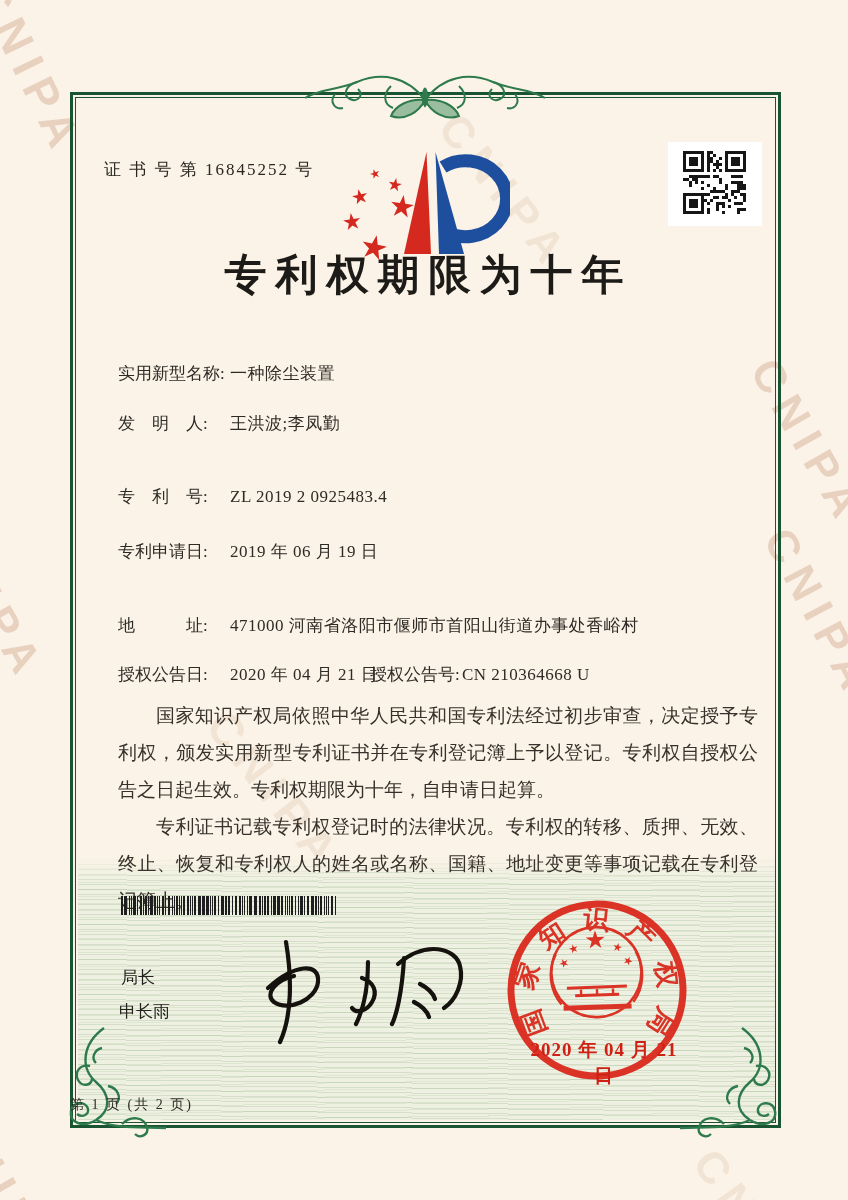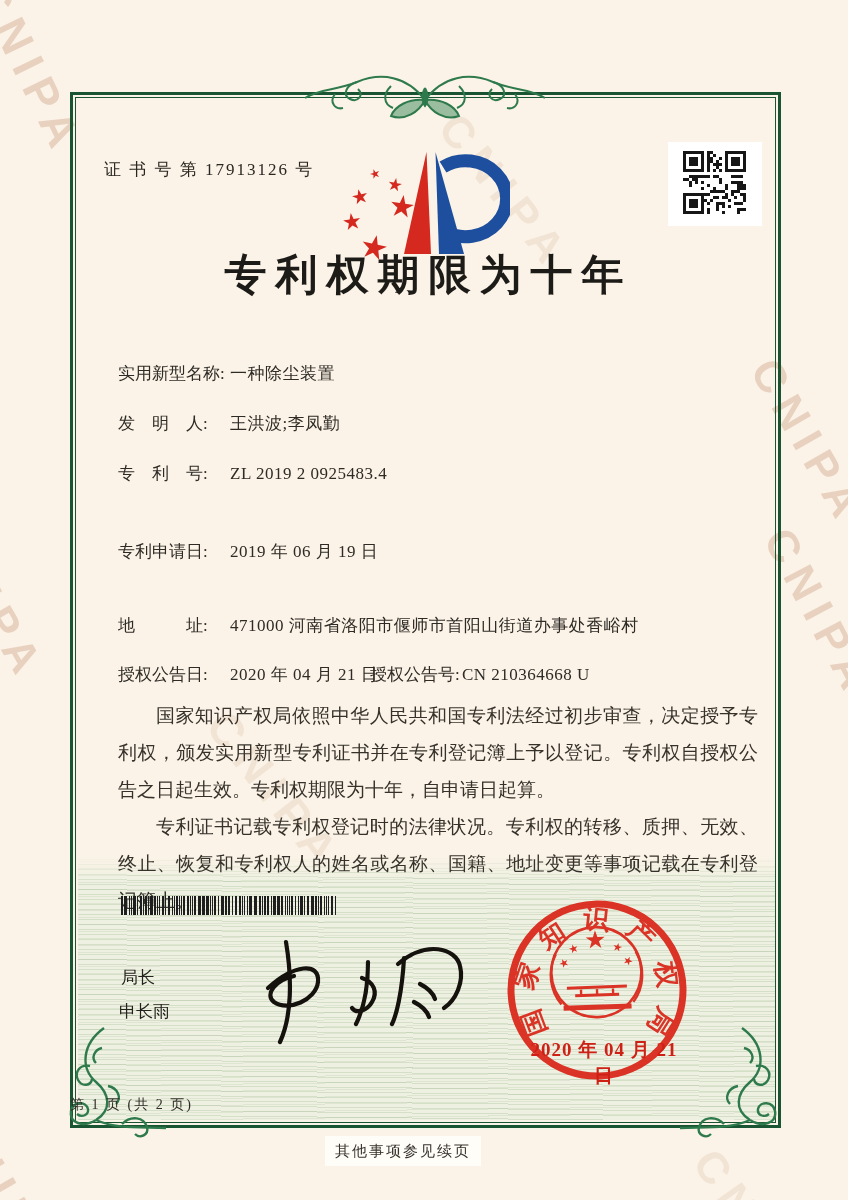--- a/index.html
+++ b/index.html
@@ -132,21 +132,21 @@
       <path d="M54,2 C32,18 30,42 46,56 C60,68 62,84 46,94"></path>
       <path d="M46,94 c-13,8 -27,3 -25,-9 c2,-10 15,-10 17,-2 c1,6 -6,9 -11,5"></path>
       <path d="M46,94 C66,103 88,101 116,102"></path>
       <path d="M72,98 c9,-9 22,-7 25,3 c2,8 -7,12 -12,7"></path>
       <path d="M40,40 c-10,-2 -16,6 -12,14 c4,7 13,6 14,-1"></path>
       <path d="M58,60 c10,2 14,12 8,18"></path>
       <path d="M52,22 c-8,2 -11,10 -6,15"></path>
     </g>
   </svg>
 
-  <div class="cert-no">证 书 号 第 17913126 号</div>
+  <div class="cert-no">证 书 号 第 16845252 号</div>
 
   <svg class="logo" width="172" height="122" viewBox="338 144 172 122">
     <defs>
       <path id="star" d="M0,-1 L0.2245,-0.309 L0.9511,-0.309 L0.3633,0.118 L0.5878,0.809 L0,0.382 L-0.5878,0.809 L-0.3633,0.118 L-0.9511,-0.309 L-0.2245,-0.309 Z" fill="#d5281e"></path>
     </defs>
     <path d="M443,167 A41,38 0 1 1 444,231" fill="none" stroke="#1d4f9e" stroke-width="13"></path>
     <polygon points="426.5,152 431,254 404,254" fill="#d5281e"></polygon>
     <polygon points="435.5,152 464,254 439,254" fill="#1d4f9e"></polygon>
     <use href="#star" transform="translate(375,174) scale(5) rotate(-18)"></use>
     <use href="#star" transform="translate(395,185) scale(7) rotate(10)"></use>
@@ -603,21 +603,21 @@
   </div>
 
   <div class="title">专利权期限为十年</div>
 
   <div class="row" style="top:362px">
     <span class="flabel">实用新型名称:</span><span class="fvalue">一种除尘装置</span>
   </div>
   <div class="row" style="top:412px">
     <span class="flabel">发　明　人:</span><span class="fvalue">王洪波;李凤勤</span>
   </div>
-  <div class="row" style="top:462px">
+  <div class="row" style="top:485px">
     <span class="flabel">专　利　号:</span><span class="fvalue">ZL 2019 2 0925483.4</span>
   </div>
   <div class="row" style="top:540px">
     <span class="flabel">专利申请日:</span><span class="fvalue">2019 年 06 月 19 日</span>
   </div>
   <div class="row" style="top:614px">
     <span class="flabel">地　　　址:</span><span class="fvalue">471000 河南省洛阳市偃师市首阳山街道办事处香峪村</span>
   </div>
   <div class="row" style="top:663px">
     <span class="flabel">授权公告日:</span><span class="fvalue gdate">2020 年 04 月 21 日</span><span class="flabel2">授权公告号:</span><span class="fvalue">CN 210364668 U</span>
@@ -742,15 +742,14 @@
         <path d="M62,92 h60" stroke-width="3"></path>
         <path d="M70,100 h44" stroke-width="3"></path>
         <path d="M58,112 h68" stroke-width="5"></path>
         <path d="M76,94 v6 M92,94 v6 M108,94 v6" stroke-width="2.4"></path>
       </g>
     </g>
   </svg>
   <div class="seal-date">2020 年 04 月 21 日</div>
 
   <div class="page-number">第 1 页 (共 2 页)</div>
-  <div class="cont-note">其他事项参见续页</div>
 
 </div>
 
 </body></html>

